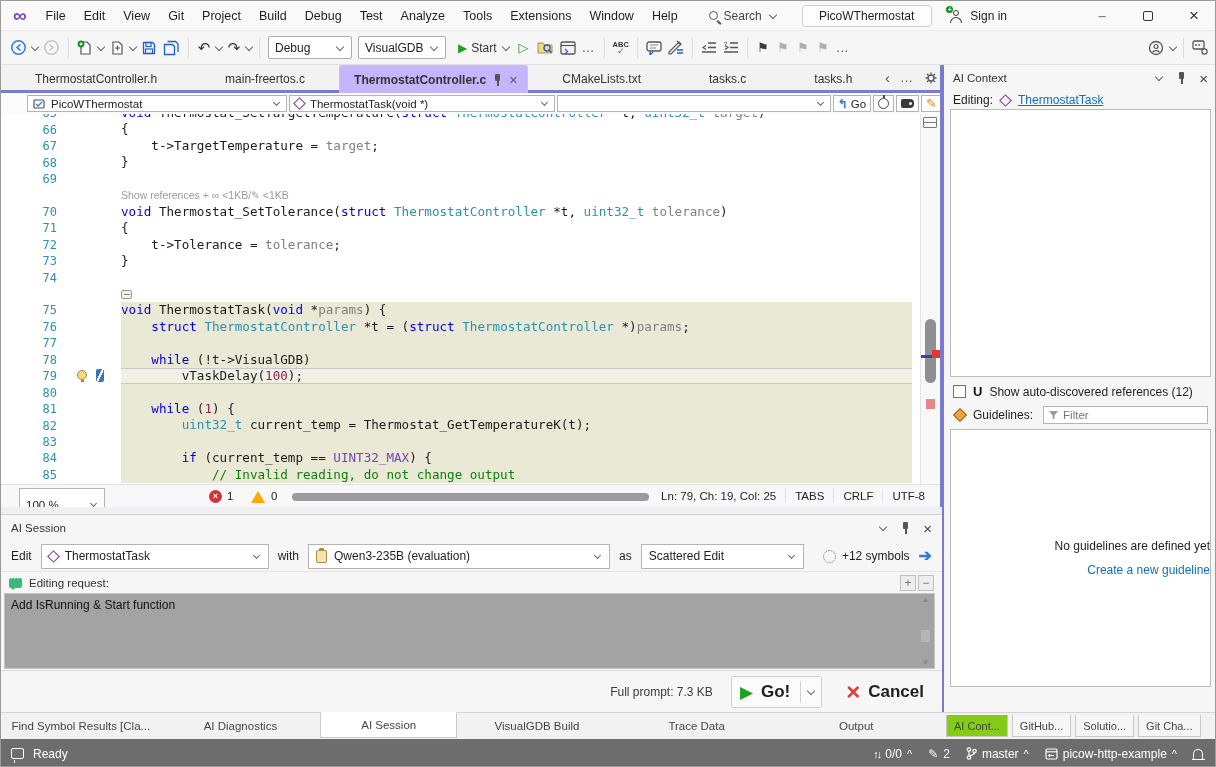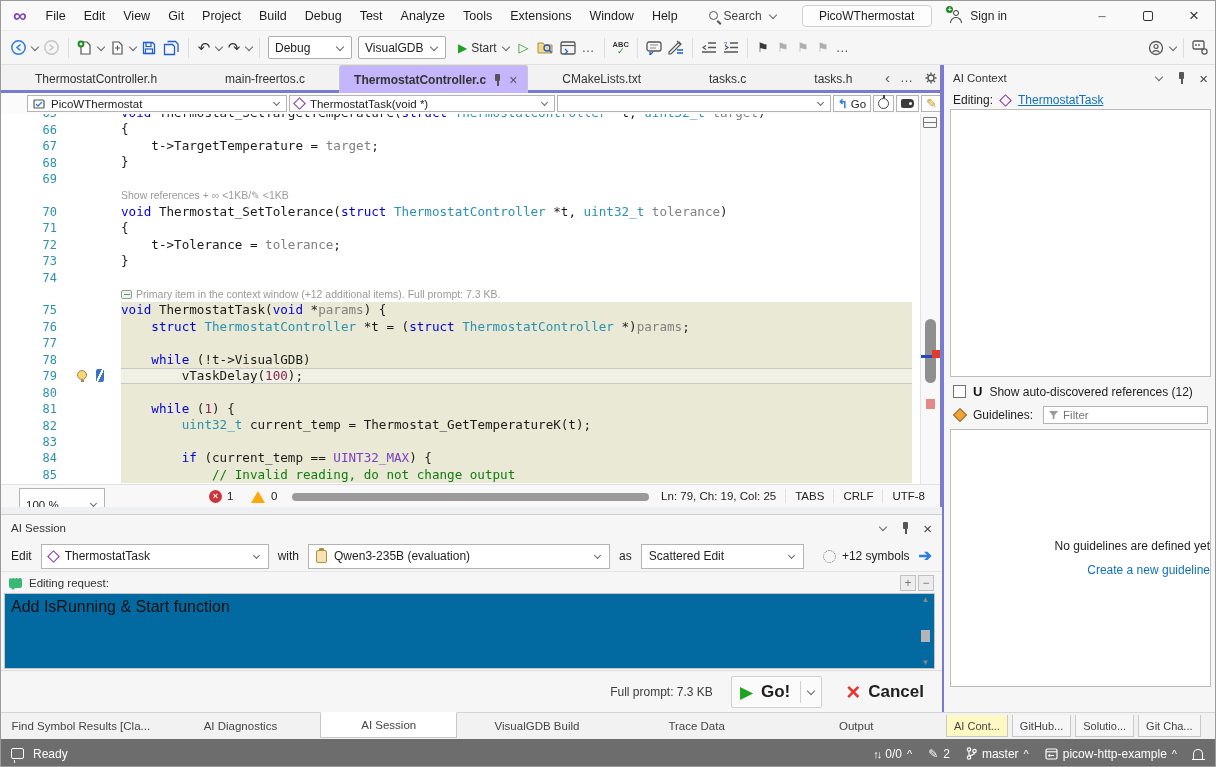--- a/index.html
+++ b/index.html
@@ -151,21 +151,21 @@
   #symbolsbadge{margin-left:auto;display:flex;align-items:center;gap:6px;color:#222;}
   .gearsic{width:13px;height:13px;border:1.6px dotted #666;border-radius:50%;flex:none;}
   .bluearrow{color:#2b7de0;font-size:16px;font-weight:bold;line-height:1;}
   .bluearrow::after{content:"➔";}
   #ais-reqrow{position:absolute;left:0;top:56px;width:100%;height:22px;display:flex;align-items:center;padding:0 8px;gap:7px;font-size:11.5px;color:#333;border-top:1px solid #e4e4e4;}
   .chatbubble{width:13px;height:10px;background:#39b876;border-radius:2px;position:relative;flex:none;}
   .chatbubble::before{content:"";position:absolute;left:2px;top:10px;border:2.5px solid transparent;border-top-color:#39b876;}
   .chatbubble::after{content:"···";position:absolute;left:1.5px;top:-3.5px;color:#fff;font-size:8px;letter-spacing:.5px;}
   .pmbtns{margin-left:auto;display:flex;gap:2px;}
   .pmbtn{width:16px;height:16px;border:1px solid #c0c0c0;background:#ededed;color:#777;display:flex;align-items:center;justify-content:center;font-size:12px;line-height:1;}
-  #ais-text{position:absolute;left:3px;top:78px;width:931px;height:76px;background:#0369a1;border:1px solid #c4c4c4;font-size:16px;color:#111;padding:4px 20px 4px 6px;}
+  #ais-text{position:absolute;left:3px;top:78px;width:931px;height:76px;background:#a3a3a3;border:1px solid #c4c4c4;font-size:12px;color:#111;padding:4px 20px 4px 6px;}
   #ais-text-scroll{position:absolute;right:1px;top:1px;width:15px;height:72px;color:#888;font-size:8px;display:flex;flex-direction:column;align-items:center;}
   .i-tri-up::after{content:"▲";}
   .i-tri-dn::after{content:"▼";}
   #ais-text-scroll .thumbsq{width:9px;height:12px;background:#b5b5b5;margin-top:26px;}
   #ais-text-scroll .i-tri-dn{margin-top:auto;}
   #ais-footer{position:absolute;left:0;top:155px;width:100%;height:43px;border-top:1px solid #dcdcdc;background:#f6f6f6;display:flex;align-items:center;justify-content:flex-end;padding-right:12px;gap:18px;}
   #promptsize{color:#3b3b3b;font-size:12px;}
   #gobtn{display:flex;align-items:center;height:32px;border:1px solid #d0d0d0;background:#fbfbfb;border-radius:2px;}
   #gobtn .i-play{font-size:17px;padding:0 8px;}
   #gobtn .golabel{font-size:17px;font-weight:bold;padding-right:10px;}
@@ -200,21 +200,21 @@
   #filterbox input{border:none;outline:none;width:100%;font-size:11.5px;font-family:"Liberation Sans",sans-serif;color:#333;background:transparent;}
   #rp-box2{height:258px;display:flex;flex-direction:column;align-items:flex-end;justify-content:center;gap:10px;}
 
   
   #bottomtabs{position:absolute;left:0;top:711px;width:1216px;height:27px;background:#f2f2f2;border-top:1px solid #d5d5d5;font-size:11.5px;color:#444;}
   #bt-left{position:absolute;left:0;top:0;width:935px;height:100%;display:flex;}
   .btab{flex:1;display:flex;align-items:center;justify-content:center;height:100%;}
   .btab.active{background:#fff;border:1px solid #c8c8c8;border-top:1px solid #fff;margin-top:-1px;flex:none;padding:0 40px;}
   #bt-right{position:absolute;left:945px;top:2px;height:22px;display:flex;gap:4px;}
   .rtab{display:flex;align-items:center;padding:0 7px;border:1px solid #c8c8c8;border-top:none;background:#f6f6f6;font-size:11px;}
-  .rtab.active{background:#fef9c3;}
+  .rtab.active{background:#84cc16;}
 
   
   #statusbar{position:absolute;left:0;top:738px;width:1216px;height:29px;background:#6d6d6d;color:#fff;display:flex;align-items:center;font-size:12px;}
   #sb-left{display:flex;align-items:center;gap:9px;padding-left:10px;}
   .readyic{width:13px;height:11px;border:1.4px solid #fff;border-radius:2px;position:relative;}
   .readyic::after{content:"";position:absolute;left:2px;top:11px;width:4px;height:3px;border-left:1.4px solid #fff;}
   #sb-right{margin-left:auto;display:flex;align-items:center;gap:16px;padding-right:14px;}
   .sbitem{display:flex;align-items:center;gap:5px;}
   .i-ud::after{content:"↑↓";font-size:11px;letter-spacing:-2px;}
   .i-caret::after{content:"^";font-size:11px;}
@@ -551,21 +551,21 @@
           <span class="ctext"><span class="tk-df">}</span></span>
         </div>
         <div class="crow">
           <span class="lnum">74</span>
           <span class="glyph"></span>
           <span class="ctext"></span>
         </div>
         <div class="crow lensrow">
           <span class="lnum"></span>
           <span class="glyph"></span>
-          <span class="ctext"><span class="chatchip"></span><span>Primary item in the context window (+12 additional items). Full prompt: 7.3 KB.</span></span>
+          <span class="ctext"><span class="chatchip"></span></span>
         </div>
         <div class="crow hl">
           <span class="lnum">75</span>
           <span class="glyph"></span>
           <span class="ctext"><span class="tk-kw">void</span><span class="tk-df"> ThermostatTask(</span><span class="tk-kw">void</span><span class="tk-df"> *</span><span class="tk-pr">params</span><span class="tk-df">) {</span></span>
         </div>
         <div class="crow hl">
           <span class="lnum">76</span>
           <span class="glyph"></span>
           <span class="ctext"><span class="tk-df">    </span><span class="tk-kw">struct</span><span class="tk-df"> </span><span class="tk-ty">ThermostatController</span><span class="tk-df"> *t = (</span><span class="tk-kw">struct</span><span class="tk-df"> </span><span class="tk-ty">ThermostatController</span><span class="tk-df"> *)</span><span class="tk-pr">params</span><span class="tk-df">;</span></span>

